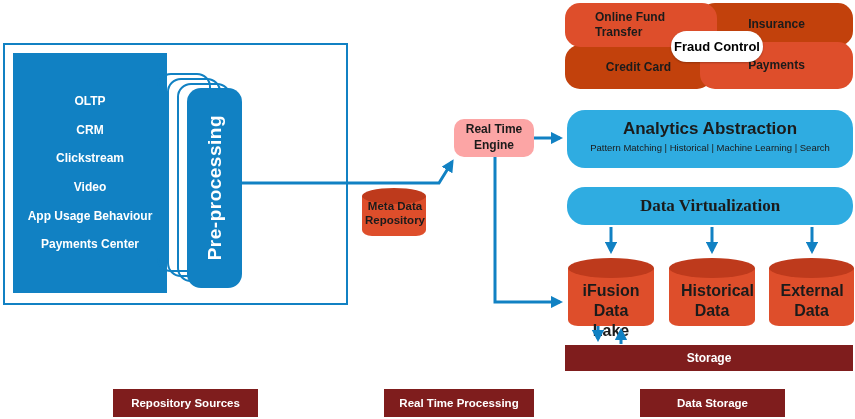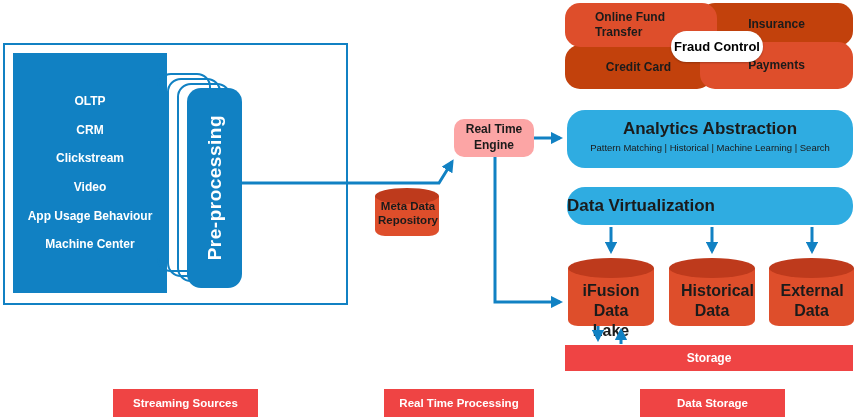--- a/index.html
+++ b/index.html
@@ -23,21 +23,21 @@
   .node-orange{background:#fca5a5;border-radius:10px;display:flex;align-items:center;justify-content:center;
     font-weight:700;font-size:12px;text-align:center;line-height:1.3;color:#1b1b1b;}
   .rte{left:454px;top:119px;width:80px;height:38px;}
   .rte .lbl{width:64px;}
   
   .cyl{background:#DE4E2B;border-radius:0 0 10px 10px / 0 0 6px 6px;text-align:center;}
   .cyl::before{content:"";position:absolute;left:0;right:0;background:#BE3A1C;border-radius:50%;}
   .cyl-big::before{top:-10px;height:20px;}
   .cyl-meta::before{top:-8px;height:16px;}
   .cyl .lbl{position:relative;font-weight:700;color:#1b1b1b;margin:0 auto;line-height:1.25;}
-  .cyl-meta{left:362px;top:196px;width:64px;height:40px;margin-left:13px;}
+  .cyl-meta{left:362px;top:196px;width:64px;height:40px;}
   .cyl-meta .lbl{font-size:11.5px;width:66px;margin-top:3px;}
   .cyl-big{top:268px;width:86px;height:58px;}
   .cyl-big .lbl{font-size:16px;width:62px;margin-top:13px;}
   
   .quad{border-radius:15px;display:flex;align-items:center;justify-content:center;
     font-weight:700;font-size:12px;line-height:1.25;color:#1b1b1b;}
   .quad-blue{background:#c2410c;z-index:1;}
   .quad-orange{background:#DE4E2B;z-index:2;}
   .q-oft{left:565px;top:3px;width:152px;height:44px;}
   .q-oft .lbl{width:92px;}
@@ -45,24 +45,24 @@
   .q-cc{left:565px;top:45px;width:147px;height:44px;}
   .q-pay{left:700px;top:42px;width:153px;height:47px;}
   .fraud-pill{left:671px;top:31px;width:92px;height:31px;background:#fff;border-radius:16px;z-index:3;
     display:flex;align-items:center;justify-content:center;font-weight:700;font-size:13px;color:#000;
     box-shadow:0 1px 2px rgba(0,0,0,.25);}
   
   .banner{background:#2FACE1;border-radius:18px;color:#1b1b1b;text-align:center;}
   .analytics{left:567px;top:110px;width:286px;height:58px;}
   .analytics .t{font-size:17px;font-weight:700;margin-top:9px;}
   .analytics .s{font-size:9.5px;font-weight:500;margin-top:3px;}
-  .dvirt{left:567px;top:187px;width:286px;height:38px;display:flex;align-items:center;justify-content:flex-start;
-    font-size:17px;font-weight:700;}
+  .dvirt{left:567px;top:187px;width:286px;height:38px;display:flex;align-items:center;justify-content:center;
+    font-size:17px;font-weight:700;font-family:Liberation Serif, serif;}
   
-  .graybar{background:#ef4444;color:#fff;font-weight:700;display:flex;align-items:center;justify-content:center;}
+  .graybar{background:#7f1d1d;color:#fff;font-weight:700;display:flex;align-items:center;justify-content:center;}
   .storage-bar{left:565px;top:345px;width:288px;height:26px;font-size:12px;}
   .seclabel{top:389px;height:28px;font-size:11.5px;}
   .sec-stream{left:113px;width:145px;}
   .sec-rt{left:384px;width:150px;}
   .sec-ds{left:640px;width:145px;}
   
   .overlay{left:0;top:0;width:855px;height:419px;pointer-events:none;z-index:4;}
 </style>
 </head>
 <body>
@@ -70,21 +70,21 @@
 <div id="canvas">
 
   <div class="abs outer-box"></div>
 
   <div class="abs source-panel">
     <div class="source-item">OLTP</div>
     <div class="source-item">CRM</div>
     <div class="source-item">Clickstream</div>
     <div class="source-item">Video</div>
     <div class="source-item">App Usage Behaviour</div>
-    <div class="source-item">Machine Center</div>
+    <div class="source-item">Payments Center</div>
   </div>
 
   <div class="abs stack-outline" style="left:157px;top:73px;"></div>
   <div class="abs stack-outline" style="left:167px;top:78px;"></div>
   <div class="abs stack-outline" style="left:177px;top:83px;"></div>
   <div class="abs stack-front">
     <span class="vtext">Pre-processing</span>
   </div>
 
   <div class="abs node-orange rte">
@@ -127,21 +127,21 @@
   </div>
   <div class="abs cyl cyl-big" style="left:769px;width:85px;">
     <div class="lbl">External Data</div>
   </div>
 
   <div class="abs graybar storage-bar">
     <span>Storage</span>
   </div>
 
   <div class="abs graybar seclabel sec-stream">
-    <span>Streaming Sources</span>
+    <span>Repository Sources</span>
   </div>
   <div class="abs graybar seclabel sec-rt">
     <span>Real Time Processing</span>
   </div>
   <div class="abs graybar seclabel sec-ds">
     <span>Data Storage</span>
   </div>
 
   <svg class="abs overlay" viewBox="0 0 855 419" xmlns="http://www.w3.org/2000/svg">
     <defs>

